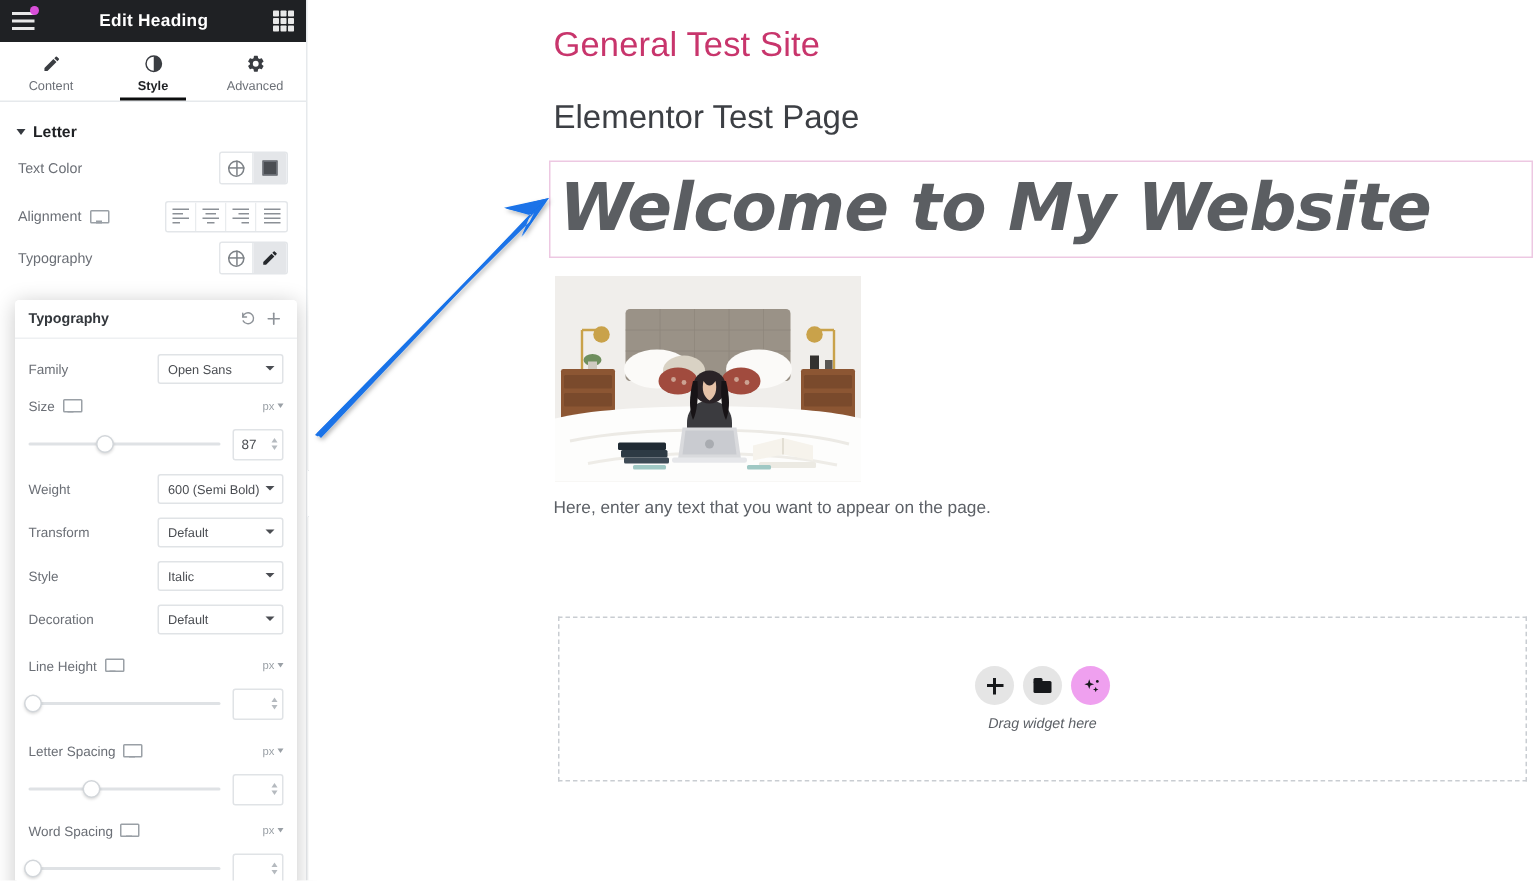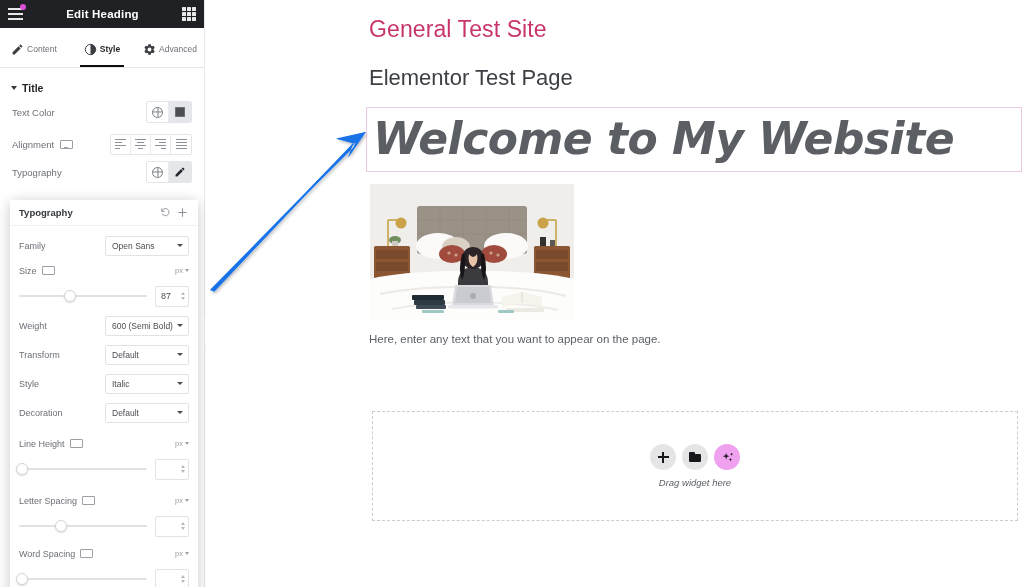--- a/index.html
+++ b/index.html
@@ -46,21 +46,21 @@
     grid-template-columns: repeat(3, 1fr); grid-template-rows: repeat(3, 1fr);
     gap: 1.5px; cursor: pointer; }
   .grid-icon span { background: #e8e8e8; border-radius: .5px; }
 
   
   #tabs {
     height: 40px; display: flex; border-bottom: 1px solid #e6e9ec;
     background: #fff;
   }
   .tab {
-    flex: 1; display: flex; flex-direction: row;
+    flex: 1; display: flex; flex-direction: column;
     align-items: center; justify-content: center; gap: 3px;
     cursor: pointer; position: relative; padding-top: 3px;
   }
   .tab .tab-label { font-size: 8.5px; color: #6b6f76; }
   .tab.active .tab-label { color: #1f2124; font-weight: bold; }
   .tab.active::after {
     content: ""; position: absolute; bottom: 0; left: 18%;
     width: 64%; height: 2.5px; background: #0c0d0e;
   }
   .tab-ico { width: 13px; height: 13px; color: #3a3d42; }
@@ -309,21 +309,21 @@
               <path d="M19.4 13a7.6 7.6 0 0 0 .06-1 7.6 7.6 0 0 0-.07-1l2.03-1.58a.5.5 0 0 0 .12-.62l-1.92-3.32a.5.5 0 0 0-.6-.22l-2.39.96a7.2 7.2 0 0 0-1.73-1l-.36-2.54a.5.5 0 0 0-.5-.42h-3.84a.5.5 0 0 0-.49.42l-.36 2.54c-.63.26-1.2.6-1.73 1l-2.39-.96a.5.5 0 0 0-.6.22L2.7 8.8a.5.5 0 0 0 .12.62L4.85 11a7.6 7.6 0 0 0 0 2l-2.03 1.58a.5.5 0 0 0-.12.62l1.92 3.32c.12.22.38.3.6.22l2.39-.96c.53.4 1.1.74 1.73 1l.36 2.54c.4.24.25.42.49.42h3.84c.25 0 .46-.18.5-.42l.36-2.54c.62-.26 1.2-.6 1.72-1l2.4.96c.22.08.48 0 .6-.22l1.92-3.32a.5.5 0 0 0-.12-.62L19.4 13zM12 15.6A3.6 3.6 0 1 1 12 8.4a3.6 3.6 0 0 1 0 7.2z"></path>
             </svg>
         </span>
         <span class="tab-label">Advanced</span>
       </div>
     </div>
 
     <div id="title-section">
       <div class="sec-head">
         <span class="caret"></span>
-        <span class="sec-title">Title</span>
+        <span class="sec-title">Letter</span>
       </div>
     </div>
 
     <div class="ctrl-row">
       <span class="ctrl-label">Text Color</span>
       <span class="icon-pair">
         <span class="ip-btn">
           <span class="globe"></span>
         </span>
         <span class="ip-btn shaded">

